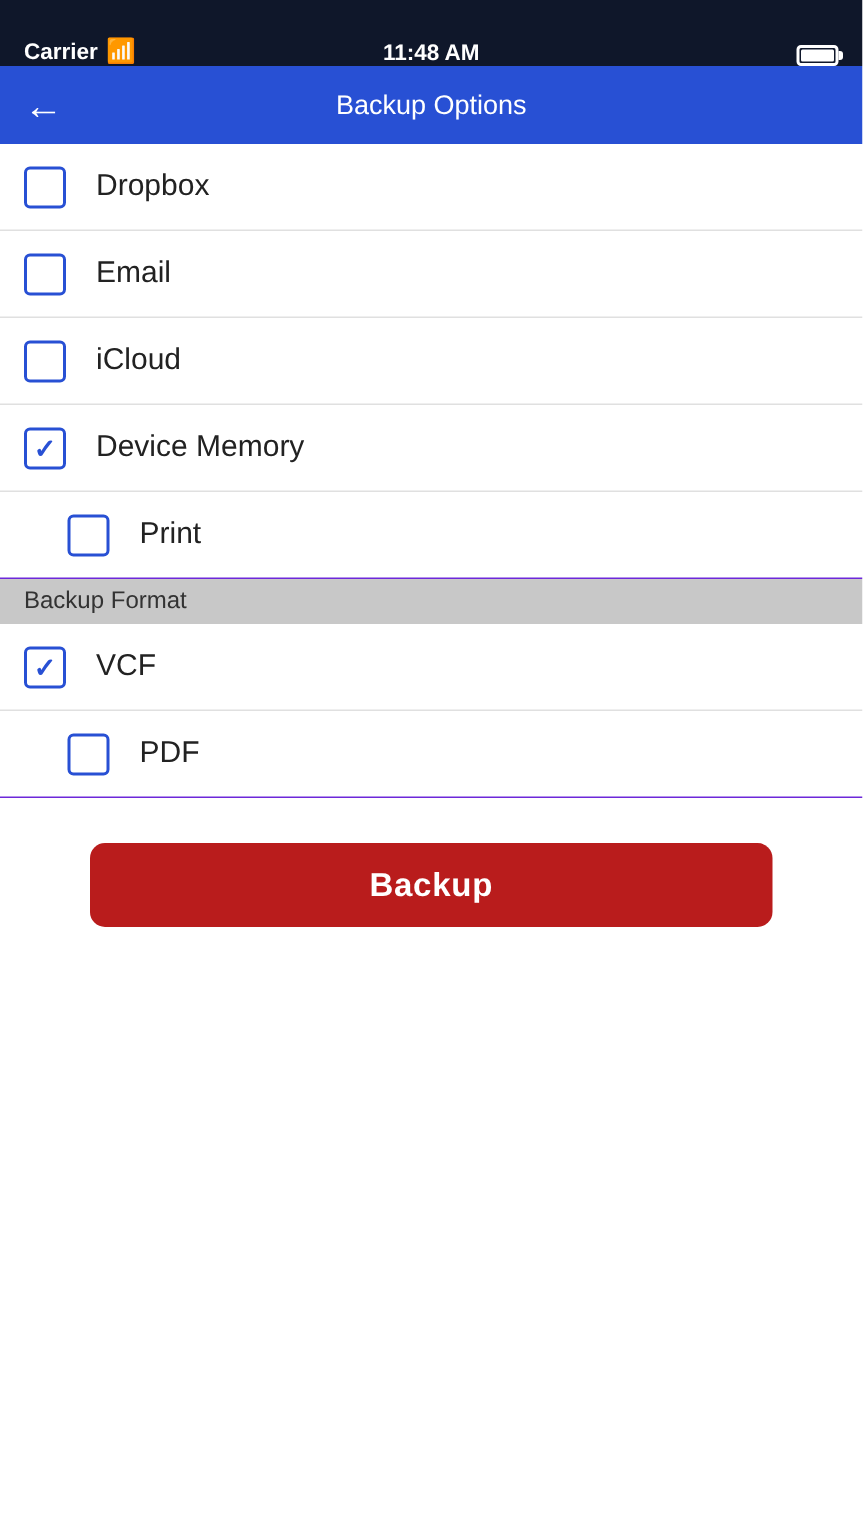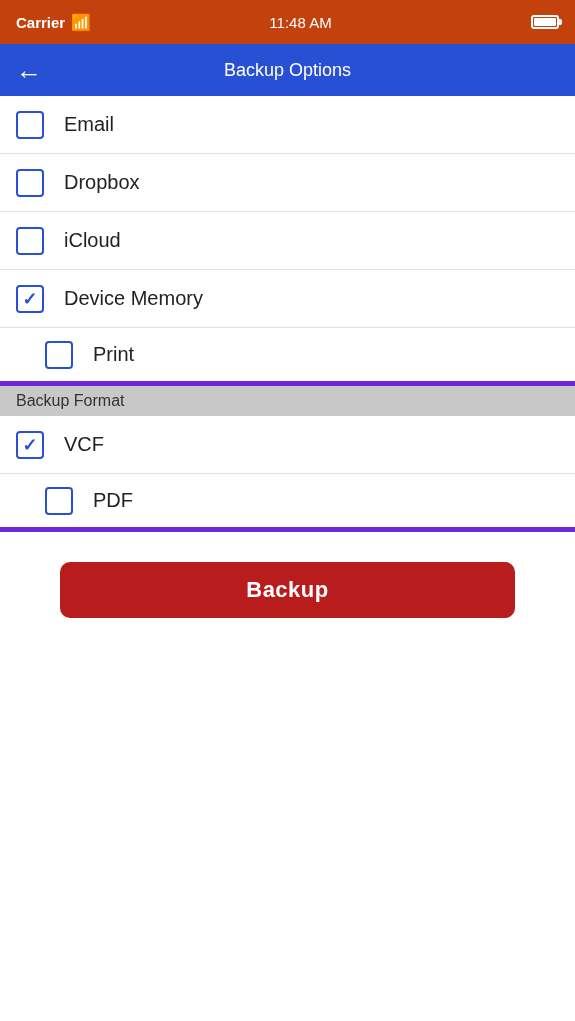--- a/index.html
+++ b/index.html
@@ -9,42 +9,41 @@
       min-height: 1021px;
       background: #fff;
       font-family: -apple-system, 'Helvetica Neue', Arial, sans-serif;
       overflow-x: hidden;
     }
 
     
     .status-bar {
       width: 100%;
       height: 44px;
-      background: #c2410c;
-      display: flex;
-      align-items: center;
+      background: #0f172a;
+      display: flex;
+      align-items: flex-end;
       justify-content: space-between;
       padding: 0 16px;
     }
     .status-bar-left {
       font-size: 15px;
       font-weight: 600;
       color: #fff;
       display: flex;
       align-items: center;
       gap: 6px;
     }
     .status-bar-center {
       font-size: 15px;
-      font-weight: 400;
+      font-weight: 700;
       color: #fff;
       position: absolute;
       left: 50%;
       transform: translateX(-50%);
-      margin-left: 13px;
     }
     .status-bar-right {
       display: flex;
       align-items: center;
       gap: 6px;
     }
     .battery-icon {
       width: 28px;
       height: 14px;
       border: 2px solid #fff;
@@ -169,21 +168,21 @@
       border-radius: 10px;
       color: #fff;
       font-size: 22px;
       font-weight: 700;
       cursor: pointer;
       letter-spacing: 0.5px;
     }
 
     
     .section-end-border {
-      border-bottom: 5px solid #6d28d9;
+      border-bottom: 1px solid #6d28d9;
       padding-left: 45px;
     }
   </style>
 </head>
 <body>
 
 <div class="status-bar">
   <div class="status-bar-left">
     <span>Carrier</span>
     <span style="font-size:16px;">📶</span>
@@ -199,26 +198,26 @@
 <div class="nav-header">
   <button class="back-button">←</button>
   <span class="nav-title">Backup Options</span>
 </div>
 
 <div>
 
 
   <div class="list-item">
     <div class="checkbox"></div>
+    <span class="item-label">Dropbox</span>
+  </div>
+
+  <div class="list-item">
+    <div class="checkbox"></div>
     <span class="item-label">Email</span>
-  </div>
-
-  <div class="list-item">
-    <div class="checkbox"></div>
-    <span class="item-label">Dropbox</span>
   </div>
 
   <div class="list-item">
     <div class="checkbox"></div>
     <span class="item-label">iCloud</span>
   </div>
 
   <div class="list-item">
     <div class="checkbox checked"></div>
     <span class="item-label">Device Memory</span>

